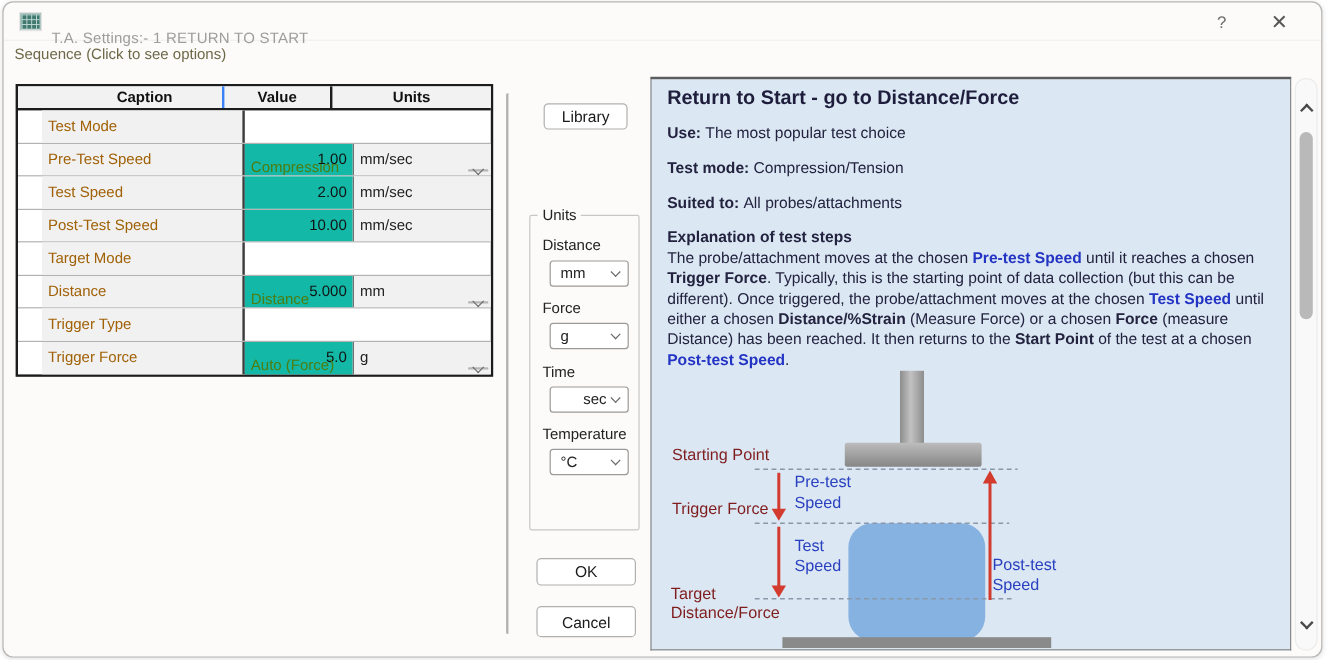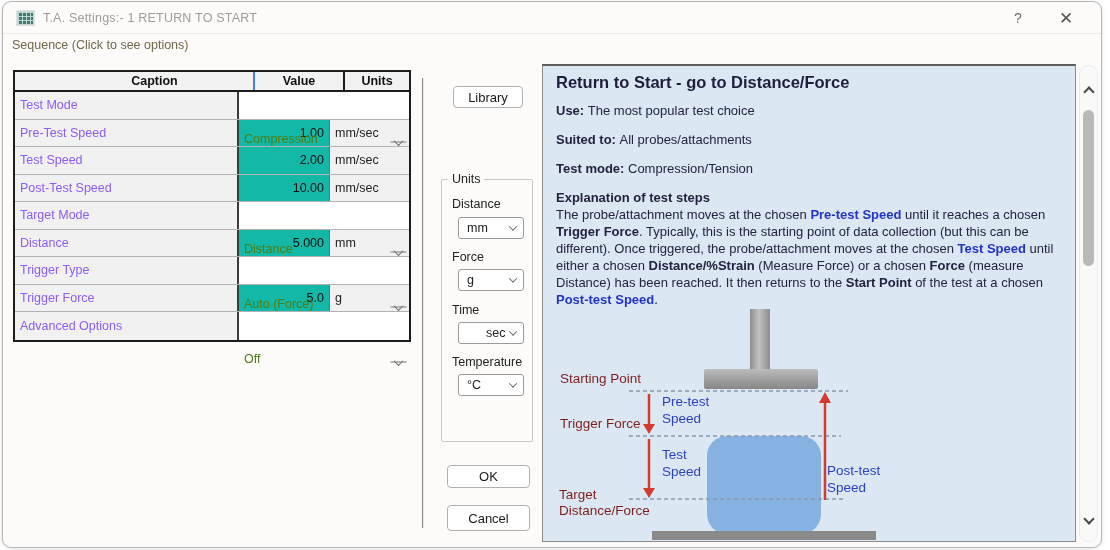--- a/index.html
+++ b/index.html
@@ -5,40 +5,40 @@
   * { margin:0; padding:0; box-sizing:border-box; }
   html,body { width:1110px; height:550px; background:#ffffff; font-family:"Liberation Sans", sans-serif; overflow:hidden; }
   .window { position:absolute; left:2px; top:1px; width:1100px; height:547px; background:#fcfbfa;
             border:1px solid #b8b6b4; border-radius:9px; box-shadow:0 1px 4px rgba(0,0,0,.12); }
 
   
   .titlebar { position:absolute; left:0; top:0; width:100%; height:32px; border-bottom:1px solid #eceae8; border-radius:9px 9px 0 0; }
   .app-icon { position:absolute; left:14px; top:9px; width:17px; height:14px; background:
               linear-gradient(#bcd6d1 1px, transparent 1px), linear-gradient(90deg,#bcd6d1 1px, transparent 1px), #41796f;
               background-size:4px 4px; border:1px solid #c2d8d4; box-shadow:0 0 0 1px #e4e2e0; }
-  .title-text { position:absolute; left:40px; top:9px; font-size:12.5px; color:#9f9d9b; letter-spacing:.2px; }
+  .title-text { position:absolute; left:40px; top:23px; font-size:12.5px; color:#9f9d9b; letter-spacing:.2px; }
   .tbtn { position:absolute; top:5px; width:26px; height:22px; display:flex; align-items:center; justify-content:center; color:#6e6e6e; cursor:default; }
   .help-btn { right:70px; font-size:14px; }
   .close-btn { right:22px; font-size:17px; color:#565656; }
 
   
   .seqbar { position:absolute; left:0; top:32px; width:100%; height:23px; }
   .seq-label { position:absolute; left:9px; top:4px; font-size:12.5px; color:#6e6848; }
 
   
   .stable { position:absolute; left:10px; top:68px; width:398px; border:2px solid #1c1c1c; background:#fff; font-size:12.5px; }
   .thead { display:flex; height:20px; background:#f2f2f2; border-bottom:2px solid #1c1c1c; font-weight:bold; color:#111; }
   .hc { display:flex; align-items:center; justify-content:center; }
-  .hc.c1 { width:240px; border-right:2px solid #3b82f6;padding-left:41px; }
+  .hc.c1 { width:172px; border-right:2px solid #3b82f6;padding-left:41px; }
   .hc.c2 { width:90px;  border-right:2px solid #1c1c1c; }
   .hc.c3 { flex:1; }
   .trow { display:flex; height:27.5px; border-bottom:1px solid #b2b2b2; }
   .trow:last-child { border-bottom:none; }
   .tc { display:flex; align-items:center; }
-  .cap { width:224px; background:#f1f1f1; color:#8b5cf6; padding-left:5px; border-right:2px solid #3c3c3c; }
+  .cap { width:169px; background:#f1f1f1; color:#a16207; padding-left:5px; border-right:2px solid #3c3c3c;margin-left:20px; }
   .val { width:90px; background:#14b8a6; justify-content:flex-end; padding-right:5px; color:#111; }
   .unit { flex:1; background:#f1f1f1; border-left:1px solid #6f6f6f; padding-left:5px; color:#222; }
   .ddcell { flex:1; background:#ffffff; padding-left:5px; position:relative; color:#4d7c0f;margin-top:47px; }
   .ddbtn { position:absolute; right:2px; top:2px; bottom:2px; width:17px; background:#f8f8f8; border:1px solid #b6b6b6;
            border-radius:2px; display:flex; align-items:center; justify-content:center; }
   .chev { width:7px; height:7px; border-right:1.6px solid #6a6a6a; border-bottom:1.6px solid #6a6a6a;
           display:inline-block; transform:rotate(45deg) translate(-1px,-1px); }
 
   
   .splitter { position:absolute; left:419px; top:76px; width:2px; height:450px; background:#8b8b8b; border-right:1px solid #e8e8e8; }
@@ -164,29 +164,20 @@
         <span class="ddbtn">
             <span class="chev"></span>
           </span>
       </div>
     </div>
     <div class="trow">
       <div class="tc cap">Trigger Force</div>
       <div class="tc val">5.0</div>
       <div class="tc unit">g</div>
     </div>
-    <div class="trow">
-      <div class="tc cap">Advanced Options</div>
-      <div class="tc ddcell">
-        <span>Off</span>
-        <span class="ddbtn">
-            <span class="chev"></span>
-          </span>
-      </div>
-    </div>
   </div>
 
   <div class="splitter"></div>
 
   <div class="btn library-btn">Library</div>
 
   <div class="unitsbox">
     <span class="units-legend">Units</span>
     <div class="ulabel lab-distance">Distance</div>
     <div class="uselect sel-distance">
@@ -210,22 +201,22 @@
     </div>
 
   </div>
 
   <div class="btn ok-btn">OK</div>
   <div class="btn cancel-btn">Cancel</div>
 
   <div class="panel">
     <div class="p-heading">Return to Start - go to Distance/Force</div>
     <div class="p-meta"><span class="b">Use: </span><span>The most popular test choice</span></div>
+    <div class="p-meta"><span class="b">Test mode: </span><span>Compression/Tension</span></div>
     <div class="p-meta"><span class="b">Suited to: </span><span>All probes/attachments</span></div>
-    <div class="p-meta"><span class="b">Test mode: </span><span>Compression/Tension</span></div>
     <div class="p-expl-title">Explanation of test steps</div>
     <div class="p-para"><span>The probe/attachment moves at the chosen </span><span class="blue">Pre-test Speed</span><span> until it reaches a chosen </span><span class="b">Trigger Force</span><span>.  Typically, this is the starting point of data collection (but this can be different). Once triggered, the probe/attachment moves at the chosen </span><span class="blue">Test Speed</span><span> until either a chosen </span><span class="b">Distance/%Strain</span><span> (Measure Force) or a chosen </span><span class="b">Force</span><span> (measure Distance) has been reached.  It then returns to the </span><span class="b">Start Point</span><span> of the test at a chosen </span><span class="blue">Post-test Speed</span><span>.</span></div>
 
     <div class="probe-stem"></div>
     <div class="probe-plate"></div>
     <div class="sample"></div>
     <div class="base-bar"></div>
 
     <svg class="dsvg" width="534" height="478" viewBox="0 0 534 478">
       <line x1="86" y1="325" x2="305" y2="325" stroke="#8a98aa" stroke-width="1.3" stroke-dasharray="4 3"></line>

